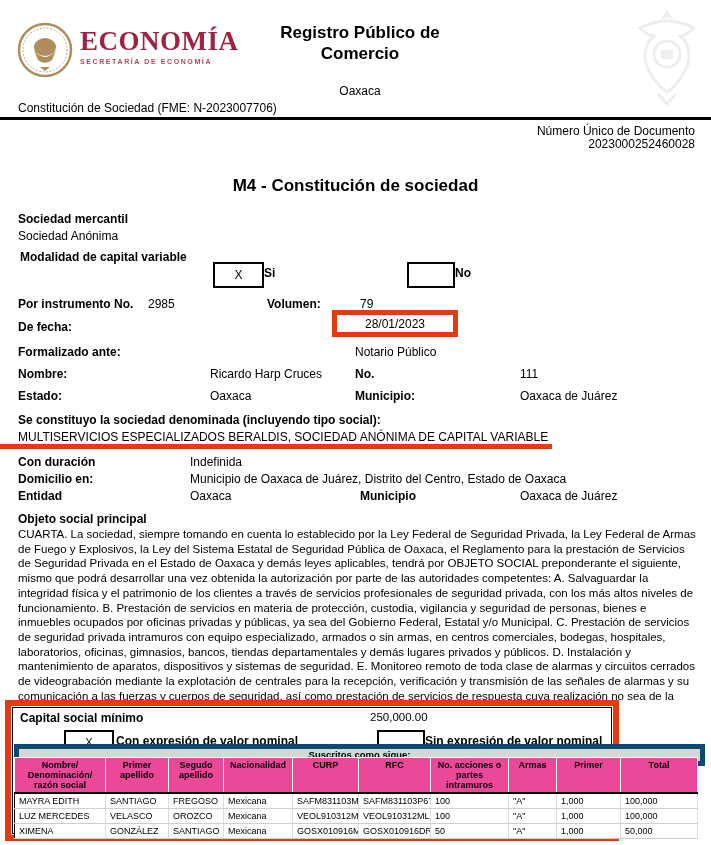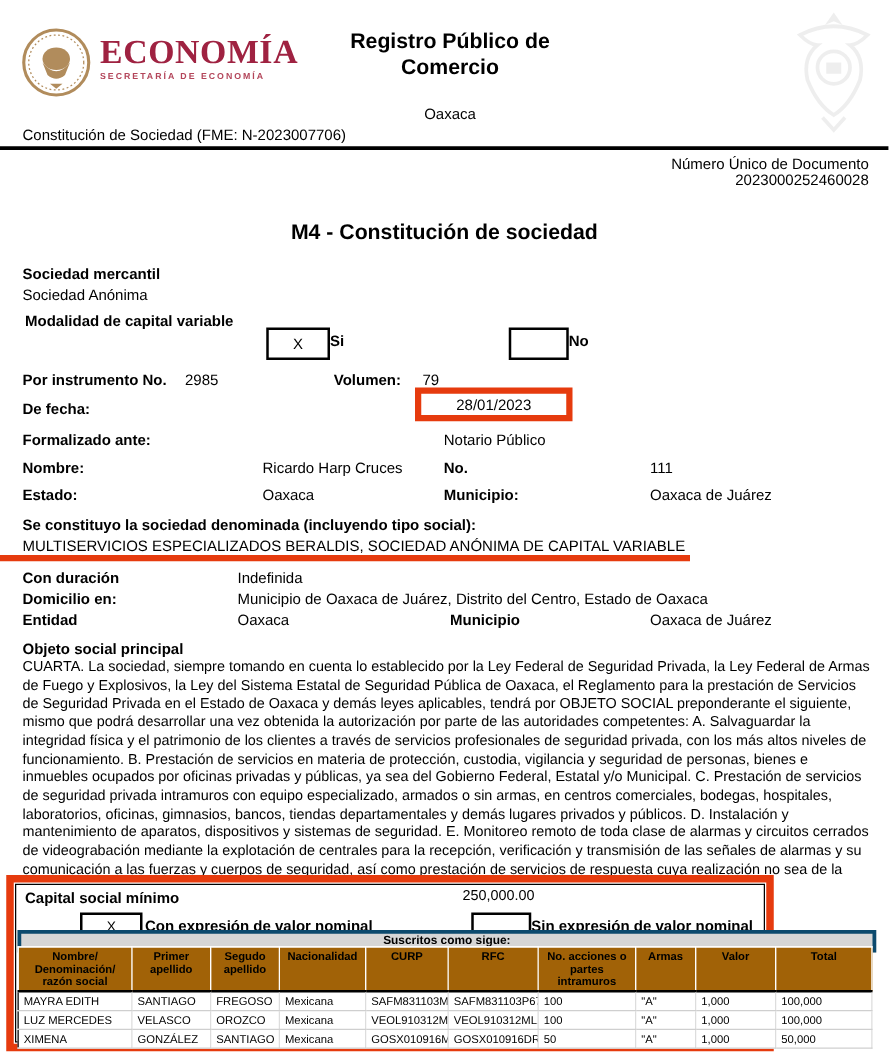--- a/index.html
+++ b/index.html
@@ -27,23 +27,23 @@
   .objeto{font-size:11.5px;line-height:14.7px;text-align:left;}
   
   .capital-box{position:absolute;left:5px;top:700px;width:614px;height:141px;
                border:6px solid #e63b0e;background:#fff;box-sizing:border-box;z-index:5;}
   .capital-inner{position:absolute;left:1px;top:1px;right:1px;bottom:1px;border:1px solid #000;}
   .cap-lbl{font-weight:bold;font-size:12px;}
   .cb2{position:absolute;border:2px solid #000;background:#fff;display:flex;
        align-items:center;justify-content:center;font-size:11px;}
   .subs-table{position:absolute;left:3px;top:51px;width:683px;border:1px solid #000;
               border-collapse:collapse;table-layout:fixed;background:#fff;}
-  .subs-caption{position:absolute;left:3px;top:38px;width:681px;height:12px;border:3px solid #0c4a6e;
+  .subs-caption{position:absolute;left:3px;top:38px;width:681px;height:12px;border:5px solid #0c4a6e;
                 background:#d6d6d6;font-size:9.5px;font-weight:bold;text-align:center;line-height:12px;}
-  .subs-table th{background:#a16207;border:1px solid #fff;border-bottom:2px solid #000;
+  .subs-table th{background:#ec4899;border:1px solid #fff;border-bottom:2px solid #000;
                  font-size:9px;font-weight:bold;vertical-align:top;padding:2px 2px;
                  text-align:center;line-height:1.12;}
   .subs-table th.pre{white-space:pre-line;}
   .subs-table td{font-size:9px;border-right:1px solid #ddd;border-bottom:1px solid #cfcfcf;
                  padding:1px 4px;height:12px;white-space:nowrap;overflow:hidden;vertical-align:middle;}
   .wm{opacity:.14;}
 </style>
 </head>
 <body>
 
@@ -89,21 +89,21 @@
 
   <div class="abs lbl" style="left:20px;top:250px;">Modalidad de capital variable</div>
   <div class="cb" style="left:213px;top:262px;width:47px;height:22px;">X</div>
   <div class="abs lbl" style="left:264px;top:266px;">Si</div>
   <div class="cb" style="left:407px;top:262px;width:44px;height:22px;"></div>
   <div class="abs lbl" style="left:455px;top:266px;">No</div>
 
   <div class="abs lbl" style="left:18px;top:297px;">Por instrumento No.</div>
   <div class="abs val" style="left:148px;top:297px;text-align:center;">2985</div>
   <div class="abs lbl" style="left:267px;top:297px;">Volumen:</div>
-  <div class="abs val" style="left:338px;top:297px;">79</div>
+  <div class="abs val" style="left:360px;top:297px;">79</div>
 
   <div class="abs lbl" style="left:18px;top:320px;">De fecha:</div>
   <div class="red-box-date" style="left:332px;top:310px;width:126px;height:27px;box-sizing:border-box;">
     <span class="val">28/01/2023</span>
   </div>
 
   <div class="abs lbl" style="left:18px;top:345px;">Formalizado ante:</div>
   <div class="abs val" style="left:355px;top:345px;">Notario Público</div>
 
   <div class="abs lbl" style="left:18px;top:367px;">Nombre:</div>
@@ -163,21 +163,21 @@
           <th class="pre">Nombre/
 Denominación/
 razón  social</th>
           <th>Primer apellido</th>
           <th>Segudo apellido</th>
           <th>Nacionalidad</th>
           <th>CURP</th>
           <th>RFC</th>
           <th>No. acciones o partes intramuros</th>
           <th>Armas</th>
-          <th>Valor</th>
+          <th>Primer</th>
           <th>Total</th>
         </tr>
       </thead>
       <tbody>
         <tr>
           <td>MAYRA EDITH</td>
           <td>SANTIAGO</td>
           <td>FREGOSO</td>
           <td>Mexicana</td>
           <td>SAFM831103MC</td>

